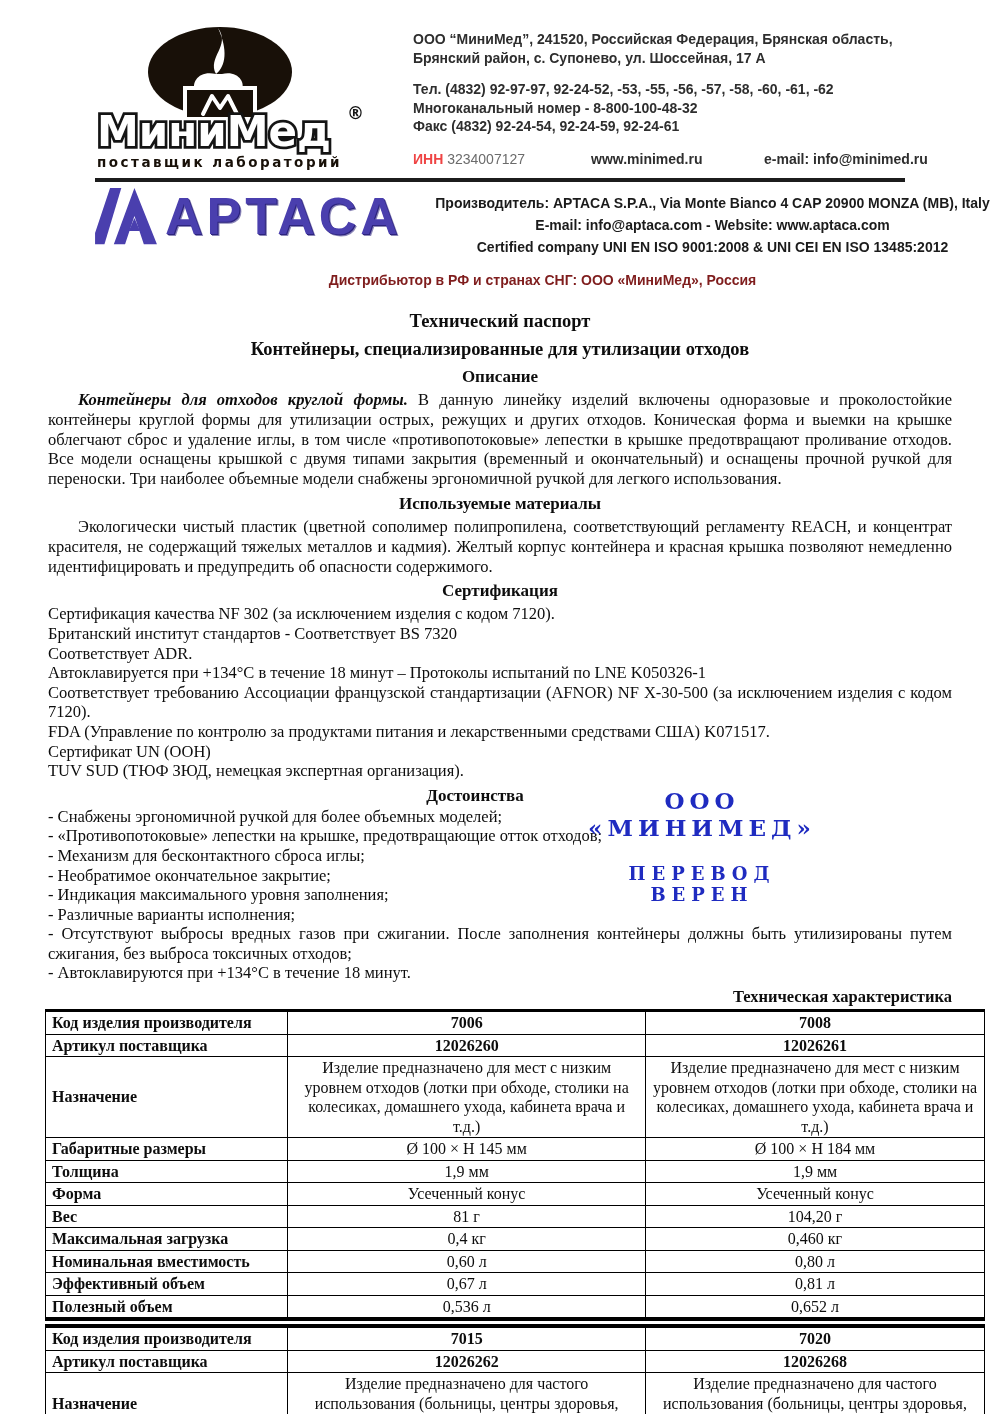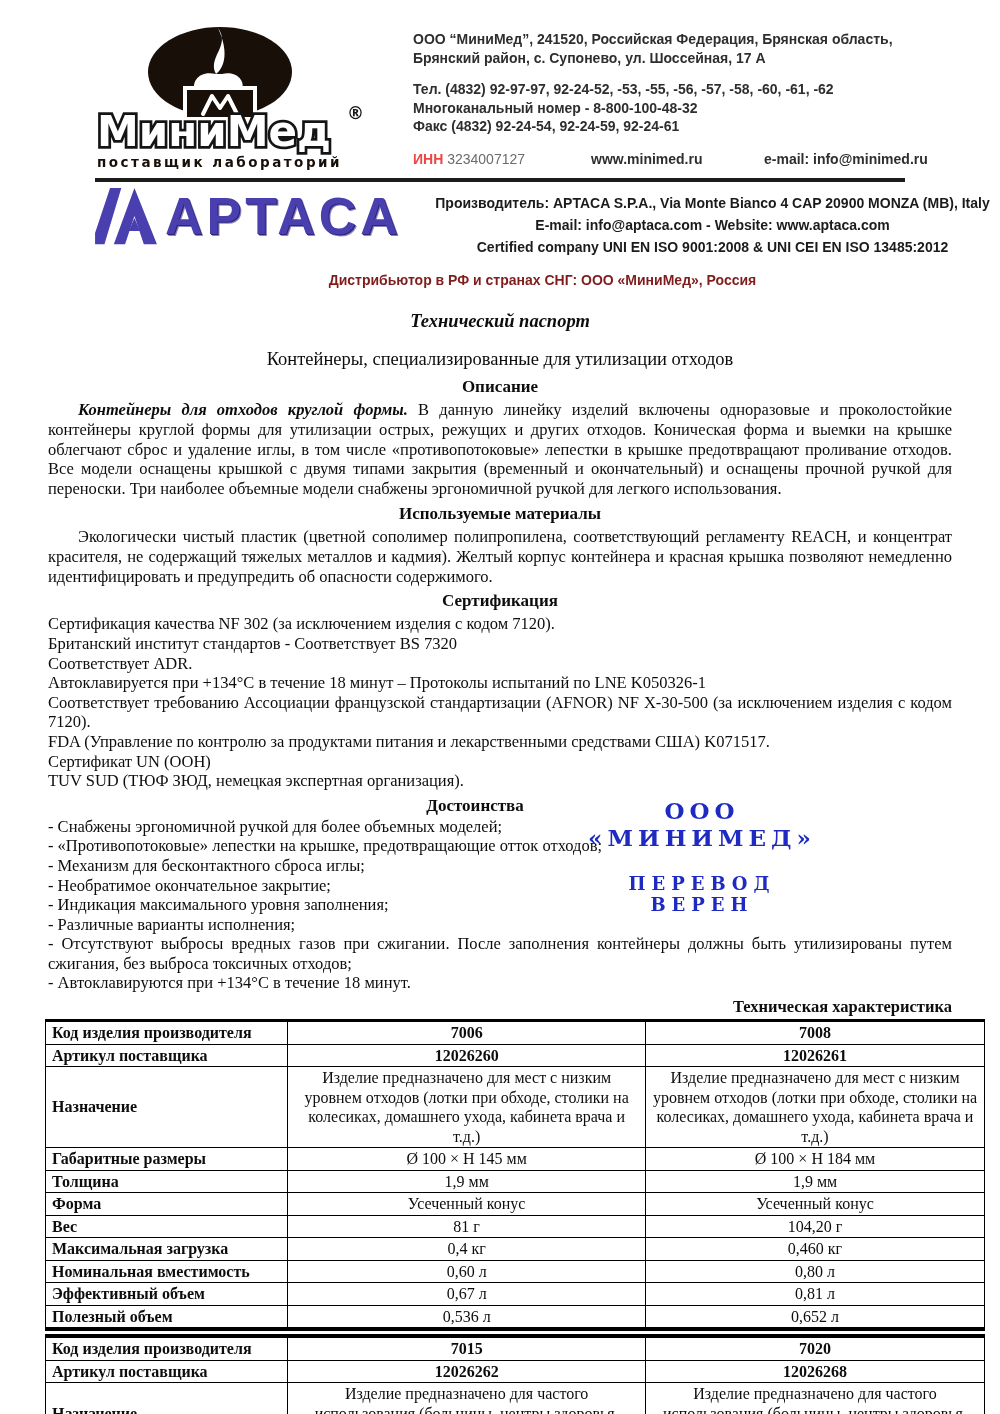--- a/index.html
+++ b/index.html
@@ -94,28 +94,27 @@
     padding-top: 6px;
   }
 
   
   .doc-body { padding: 20px 48px 0 48px; }
   .doc-title {
     text-align: center;
     font-weight: bold;
     font-size: 18.5px;
     line-height: 26px;
-    font-style: italic;
   }
   .doc-subtitle {
     text-align: center;
-    font-weight: normal;
+    font-weight: bold;
     font-size: 18.5px;
     line-height: 26px;
-    margin-top: 12px;
+    margin-top: 2px;
   }
   .sec-heading {
     text-align: center;
     font-weight: bold;
     font-size: 17px;
     line-height: 22px;
     margin-top: 4px;
   }
   .para {
     text-align: justify;

